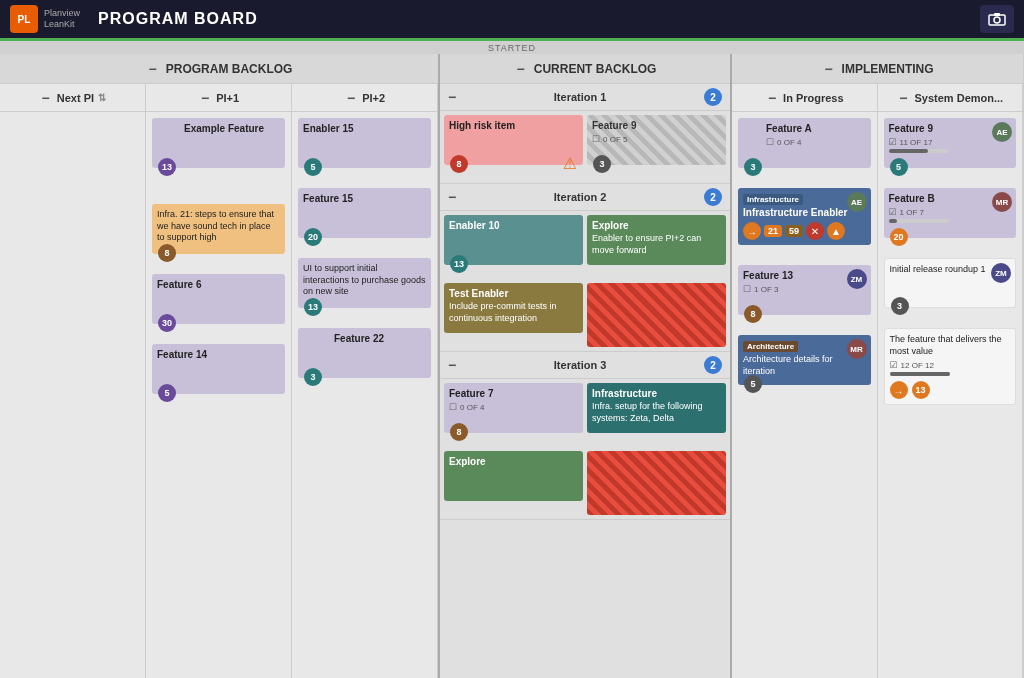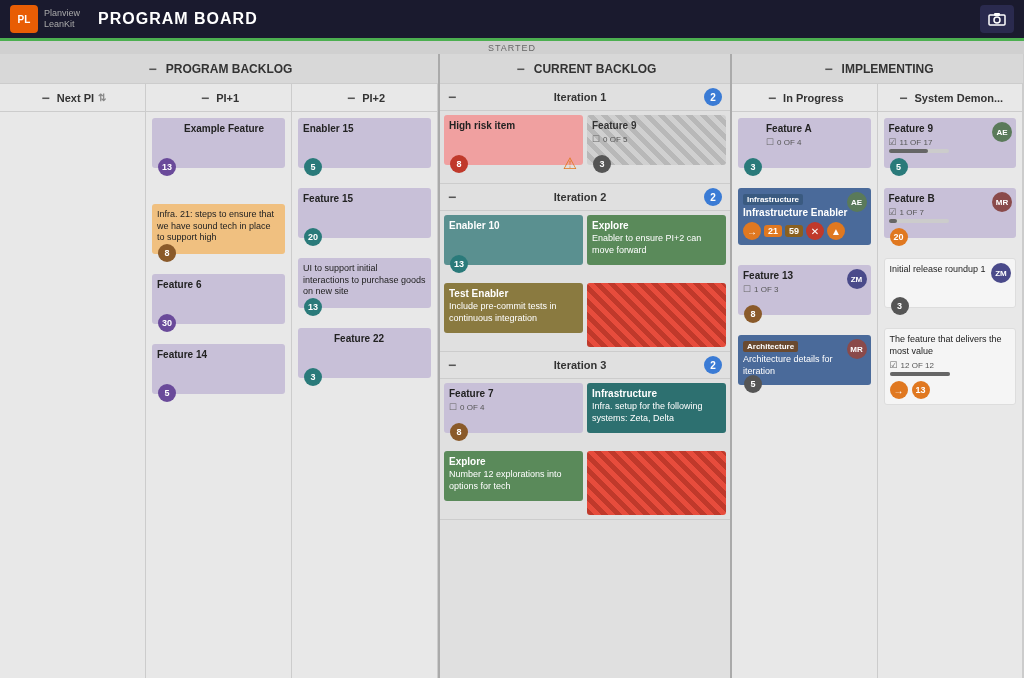--- a/index.html
+++ b/index.html
@@ -382,21 +382,20 @@
               <span style="font-size:8px; color:#555;">0 OF 4</span>
             </div>
             <div style="position:absolute; bottom:-8px; left:6px; background:#8a5a2a; color:white; border-radius:50%; width:18px; height:18px; display:flex; align-items:center; justify-content:center; font-size:9px; font-weight:bold;">8</div>
           </div>
           <div class="card dark-teal" style="margin-bottom:14px;">
             <div class="card-title">Infrastructure</div>
             <div class="card-body">Infra. setup for the following systems: Zeta, Delta</div>
           </div>
           <div class="card green" style="margin-bottom:14px;">
             <div class="card-title">Explore</div>
-            <div class="card-body">Number 12 explorations into options for tech</div>
           </div>
           <div class="card striped-red" style="min-height:60px;"></div>
         </div>
       </div>
 
     </div>
   </div>
 
   <div class="section implementing">
     <div class="impl-header">

